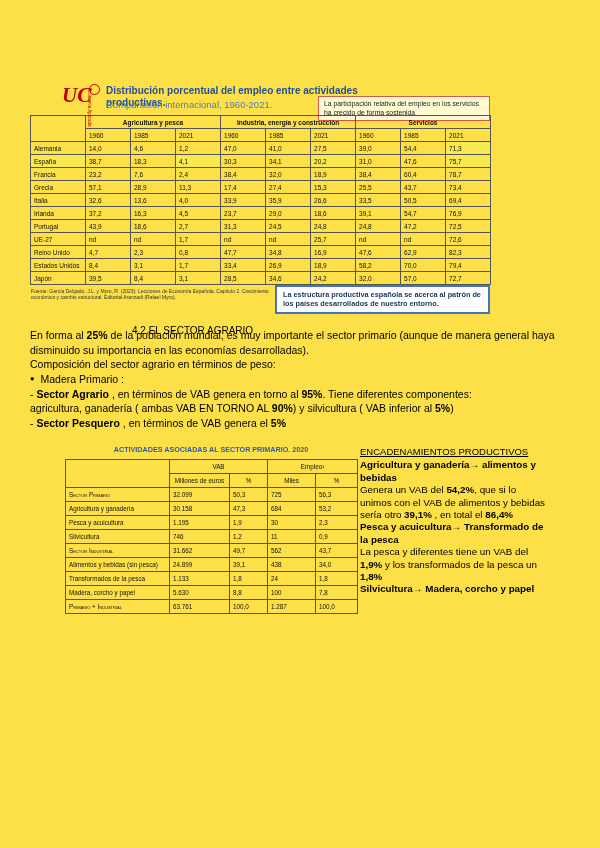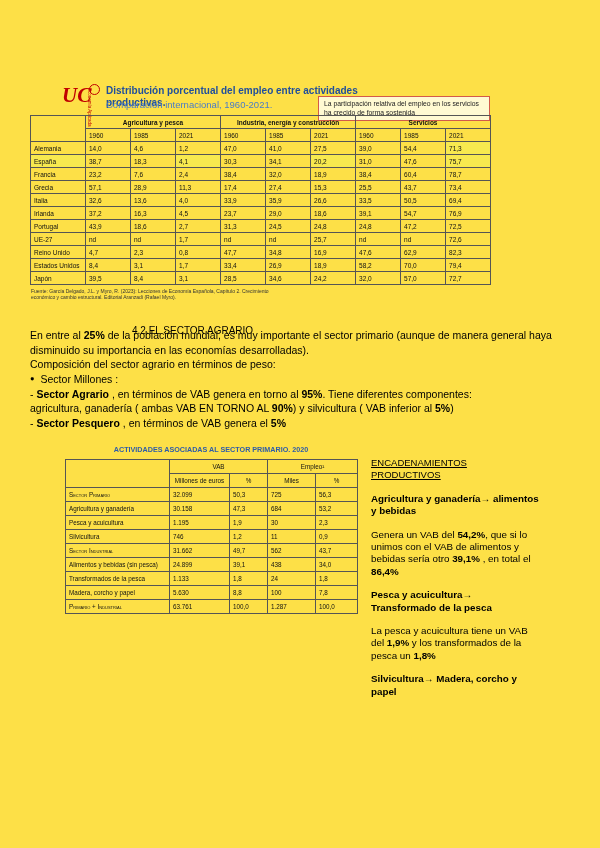--- a/index.html
+++ b/index.html
@@ -42,21 +42,21 @@
   .pt-wrap { position:absolute; left:65px; top:445px; width:292px; }
   .pt-title { text-align:center; color:#2e5ca8; font-weight:700; font-size:7.2px; margin-bottom:5px; }
   .pt-table { width:100%; border-collapse:collapse; table-layout:fixed; font-size:6.3px; color:#111; }
   .pt-table th, .pt-table td { border:1px solid #555; padding:3px 3px; text-align:left; vertical-align:middle; font-weight:400; }
   .pt-table thead th { text-align:center; }
   .pt-table td.caps { font-variant:small-caps; }
 
   
   .right-notes { position:absolute; left:360px; top:446px; width:190px; font-size:9.8px; line-height:12.4px; }
   .right-notes .rn-heading { text-decoration:underline; font-size:9.5px; margin-bottom:1px; }
-  .right-notes p { margin:11px; }
+  .right-notes p { margin:0; }
 </style>
 </head>
 <body>
 
 <div class="page">
 
   <div class="logo">
     <span class="logo-uc">UC</span>
     <span class="logo-circle"></span>
     <span class="logo-sub">Economía Aplicada</span>
@@ -231,27 +231,30 @@
           <td>24,2</td>
           <td>32,0</td>
           <td>57,0</td>
           <td>72,7</td>
         </tr>
       </tbody>
   </table>
 
   <div class="emp-source">Fuente: García Delgado, J.L. y Myro, R. (2023): Lecciones de Economía Española, Capítulo 2. Crecimiento económico y cambio estructural. Editorial Aranzadi (Rafael Myro).</div>
 
+  <div class="conclusion-box">
+    <span>La estructura productiva española se acerca al patrón de los países desarrollados de nuestro entorno.</span>
+  </div>
 
   <div class="sec-heading">4.2.EL SECTOR AGRARIO</div>
 
   <div class="body-text">
-    <p><span>En entre al </span><b>25%</b><span> de la población mundial, es muy importante el sector primario (aunque de manera general haya disminuido su importancia en las economías desarrolladas).</span></p>
+    <p><span>En forma al </span><b>25%</b><span> de la población mundial, es muy importante el sector primario (aunque de manera general haya disminuido su importancia en las economías desarrolladas).</span></p>
     <p>Composición del sector agrario en términos de peso:</p>
-    <p class="bullet-line"><span class="bullet-glyph">●</span><span>Sector Millones :</span></p>
+    <p class="bullet-line"><span class="bullet-glyph">●</span><span>Madera Primario :</span></p>
     <p class="indent"><span>- </span><b>Sector Agrario</b><span> , en términos de VAB genera en torno al </span><b>95%</b><span>. Tiene diferentes componentes: agricultura, ganadería ( ambas VAB EN TORNO AL </span><b>90%</b><span>) y  silvicultura ( VAB inferior al </span><b>5%</b><span>)</span></p>
     <p class="indent"><span>- </span><b>Sector Pesquero</b><span> , en términos de VAB genera el </span><b>5%</b></p>
   </div>
 
   <div class="pt-wrap">
     <div class="pt-title">ACTIVIDADES ASOCIADAS AL SECTOR PRIMARIO. 2020</div>
     <table class="pt-table">
       <colgroup>
         <col style="width:104px">
           <col style="width:60px">
@@ -338,17 +341,17 @@
           </tr>
         </tbody>
     </table>
   </div>
 
   <div class="right-notes">
     <p class="rn-heading">ENCADENAMIENTOS PRODUCTIVOS</p>
     <p><b>Agricultura y ganadería→ alimentos y bebidas</b></p>
     <p><span>Genera un VAB del </span><b>54,2%</b><span>, que si lo unimos con el VAB de alimentos y bebidas sería otro </span><b>39,1%</b><span> , en total el </span><b>86,4%</b></p>
     <p><b>Pesca y acuicultura→ Transformado de la pesca</b></p>
-    <p><span>La pesca y acuicultura tiene un VAB del </span><b>1,9%</b><span> y los transformados de la pesca un </span><b>1,8%</b></p>
+    <p><span>La pesca y diferentes tiene un VAB del </span><b>1,9%</b><span> y los transformados de la pesca un </span><b>1,8%</b></p>
     <p><b>Silvicultura→ Madera, corcho y papel</b></p>
   </div>
 
 </div>
 
 </body></html>

